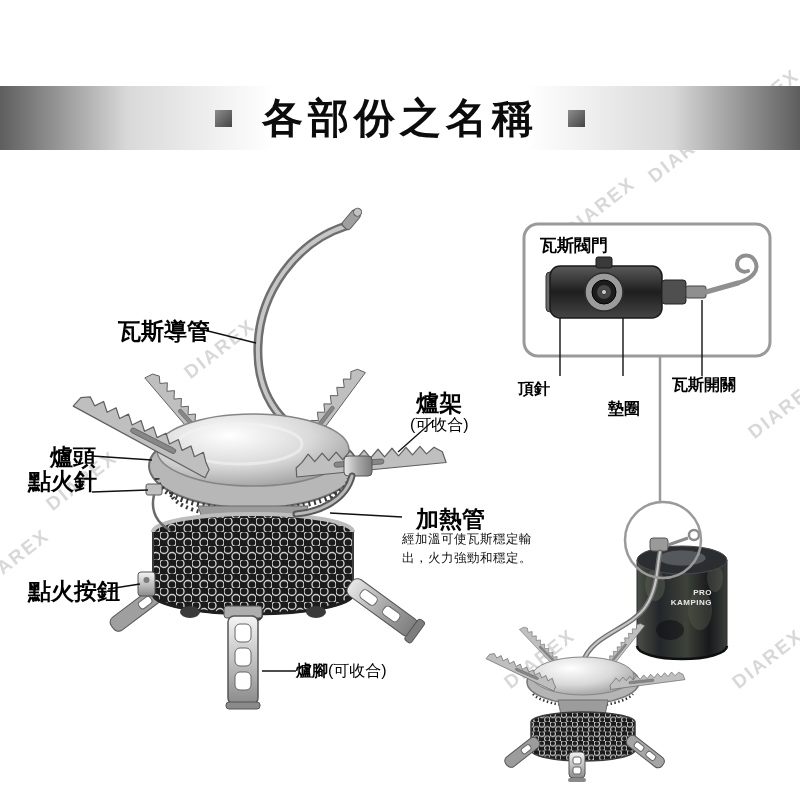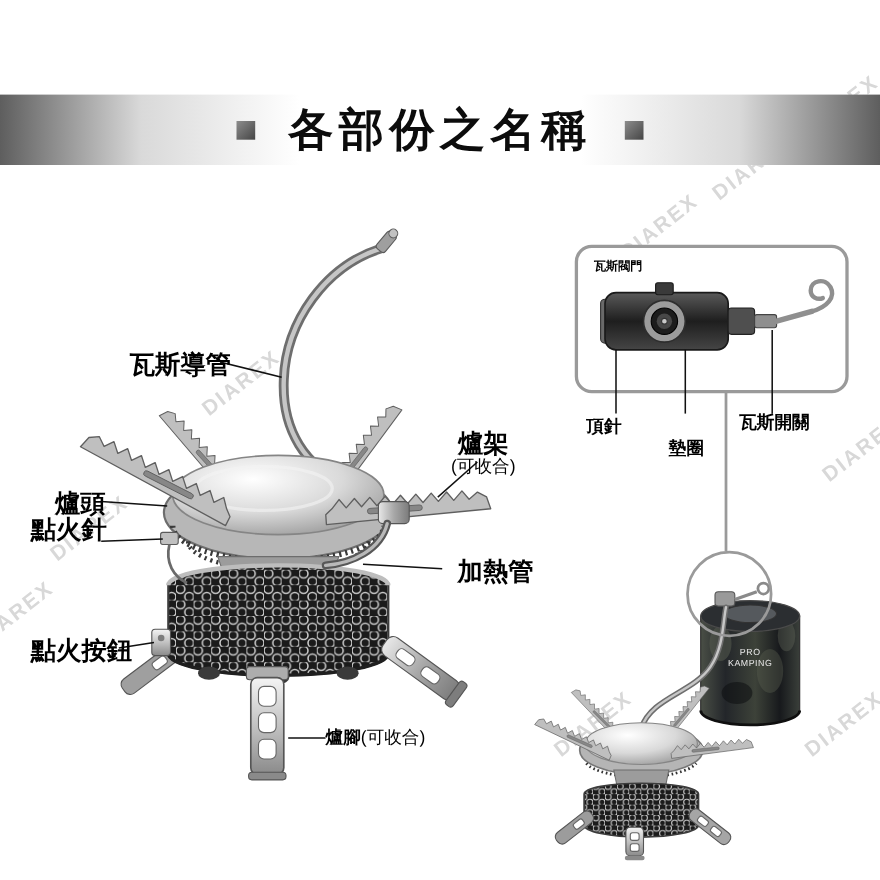--- a/index.html
+++ b/index.html
@@ -9,27 +9,27 @@
   .wm{position:absolute;font-weight:bold;font-size:19px;letter-spacing:2px;color:#d8d8d8;
       transform:rotate(-38deg);white-space:nowrap;z-index:0;user-select:none}
   .header{position:absolute;left:0;top:86px;width:800px;height:64px;z-index:2;
       background:linear-gradient(90deg,#5e5e5e 0%,#d9d9d9 16%,#ffffff 34%,#ffffff 66%,#d9d9d9 84%,#5e5e5e 100%);
       display:flex;align-items:center;justify-content:center;gap:30px}
   .hsq{width:17px;height:17px;background:linear-gradient(135deg,#8d8d8d,#454545)}
   .htitle{font-size:41px;font-weight:bold;color:#0c0c0c;letter-spacing:5px}
   svg.art{position:absolute;inset:0;z-index:1}
   .lbl{position:absolute;z-index:3;color:#000;white-space:nowrap;line-height:1.15}
   .b18{font-size:23px;font-weight:bold}
-  .b17{font-size:11px;font-weight:bold}
+  .b17{font-size:17px;font-weight:bold}
   .b16{font-size:16px;font-weight:bold}
   .small{font-size:16px;font-weight:normal}
   .desc{position:absolute;z-index:3;width:138px;font-size:12.5px;line-height:1.5;
         letter-spacing:.5px;color:#111;white-space:normal}
-  .brand{position:absolute;z-index:3;left:652px;top:588px;width:60px;text-align:center;
-         color:#e9e9e9;font-weight:normal;font-size:8px;line-height:1.3;letter-spacing:.5px}
+  .brand{position:absolute;z-index:3;left:652px;top:588px;width:60px;text-align:right;
+         color:#e9e9e9;font-weight:bold;font-size:8px;line-height:1.3;letter-spacing:.5px}
 </style>
 </head>
 <body>
 
 <div class="page">
 
   <span class="wm" style="left:40px;top:470px">DIAREX</span>
   <span class="wm" style="left:-28px;top:548px">DIAREX</span>
   <span class="wm" style="left:178px;top:338px">DIAREX</span>
   <span class="wm" style="left:558px;top:196px">DIAREX</span>
@@ -246,28 +246,29 @@
   <div class="lbl b18" style="left:118px;top:318px">瓦斯導管</div>
 
   <div class="lbl" style="left:410px;top:390px;text-align:center">
     <span class="b18">爐架</span><br>
     <span class="small">(可收合)</span>
   </div>
 
   <div class="lbl b18" style="left:50px;top:444px">爐頭</div>
   <div class="lbl b18" style="left:28px;top:468px">點火針</div>
   <div class="lbl b18" style="left:416px;top:506px">加熱管</div>
+  <div class="desc" style="left:402px;top:530px">經加溫可使瓦斯穩定輸出，火力強勁和穩定。</div>
   <div class="lbl b18" style="left:28px;top:578px">點火按鈕</div>
 
   <div class="lbl" style="left:296px;top:662px">
     <span class="b16">爐腳</span><span class="small">(可收合)</span>
   </div>
 
   <div class="lbl b17" style="left:540px;top:236px">瓦斯閥門</div>
-  <div class="lbl b16" style="left:533px;top:380px">頂針</div>
+  <div class="lbl b16" style="left:518px;top:380px">頂針</div>
   <div class="lbl b16" style="left:608px;top:400px">墊圈</div>
   <div class="lbl b16" style="left:672px;top:376px">瓦斯開關</div>
 
   <div class="brand">
     <div>PRO</div>
     <div>KAMPING</div>
   </div>
 
 </div>
 

